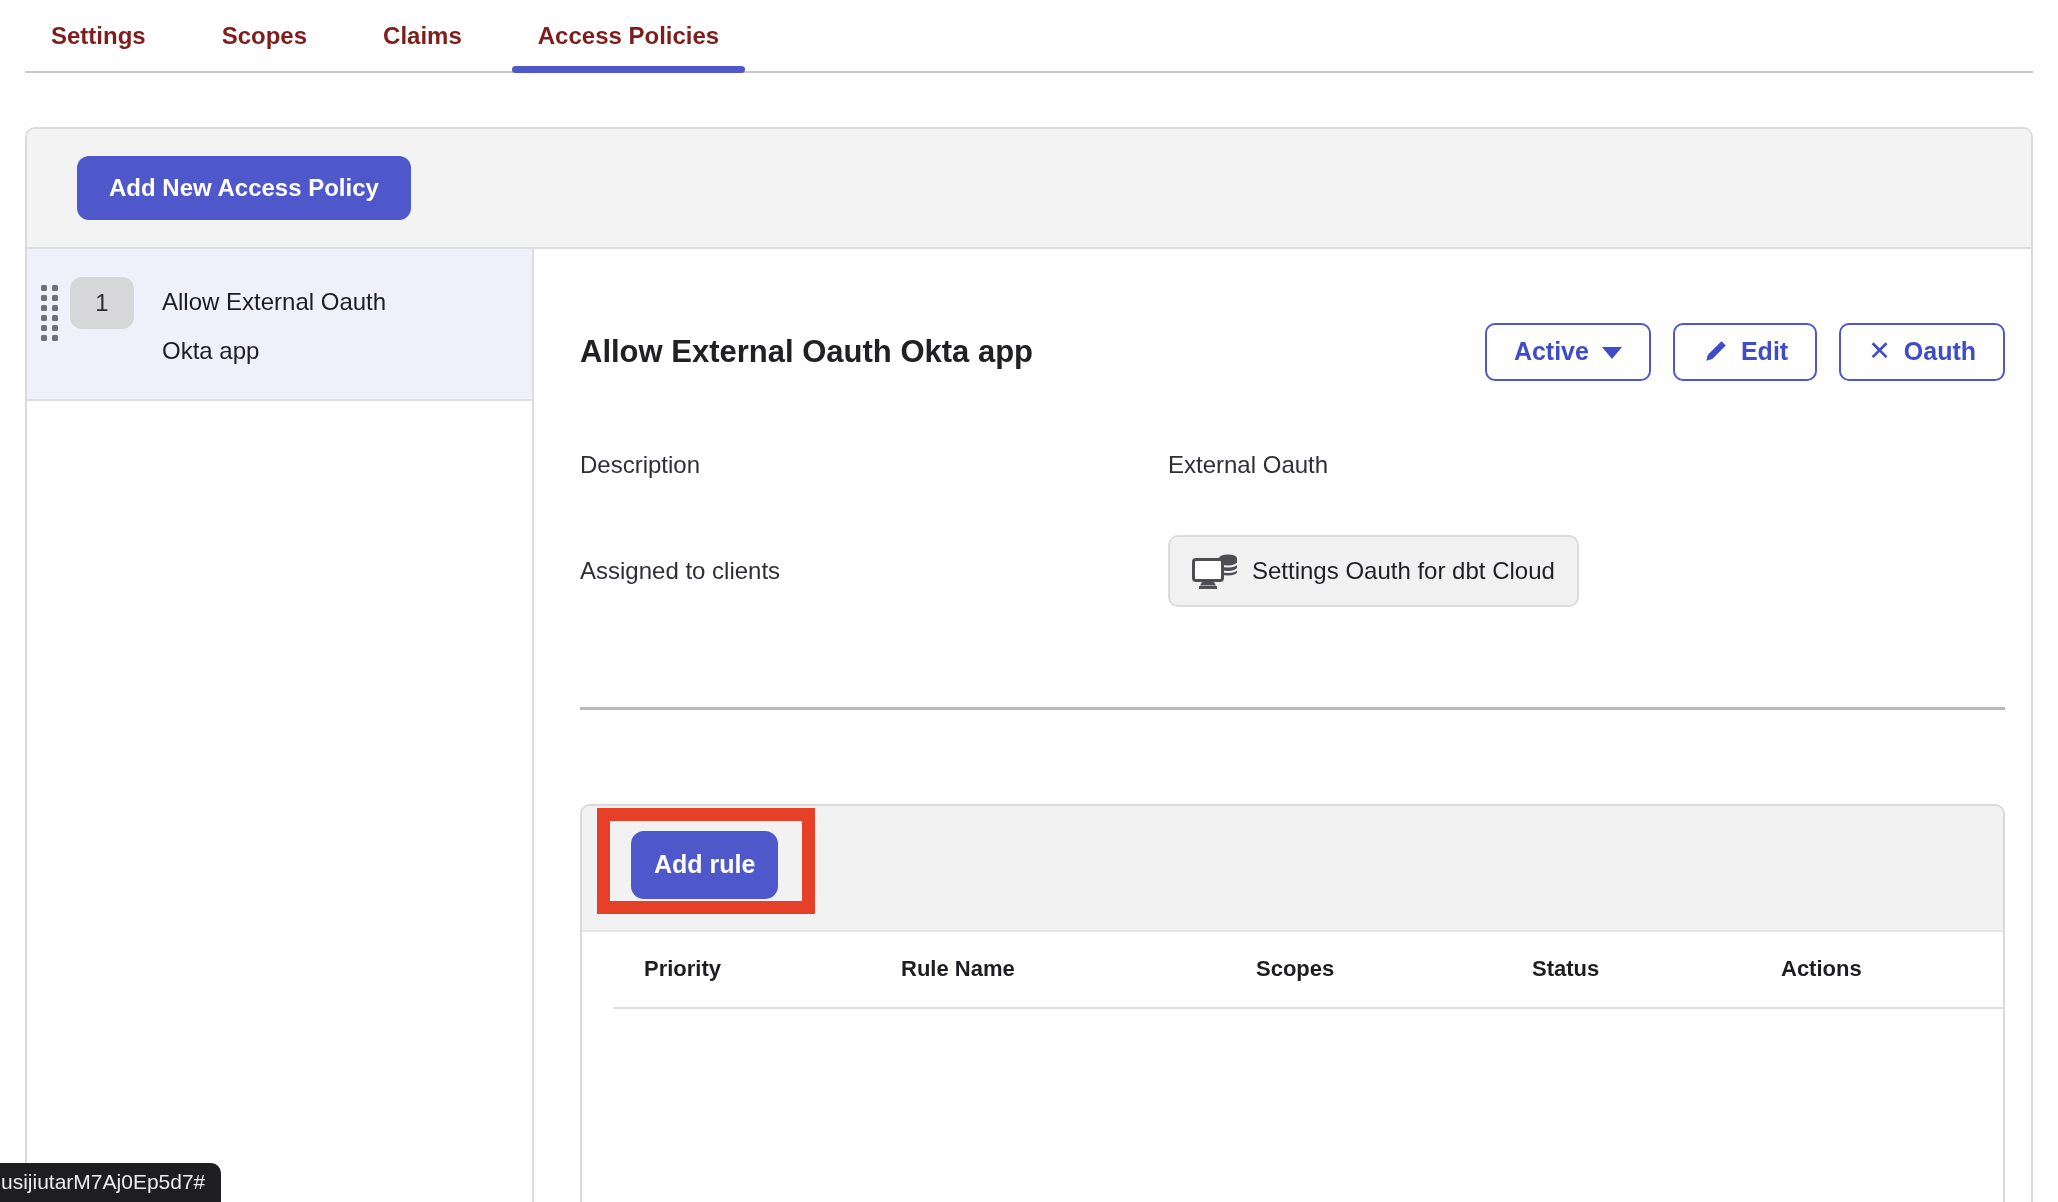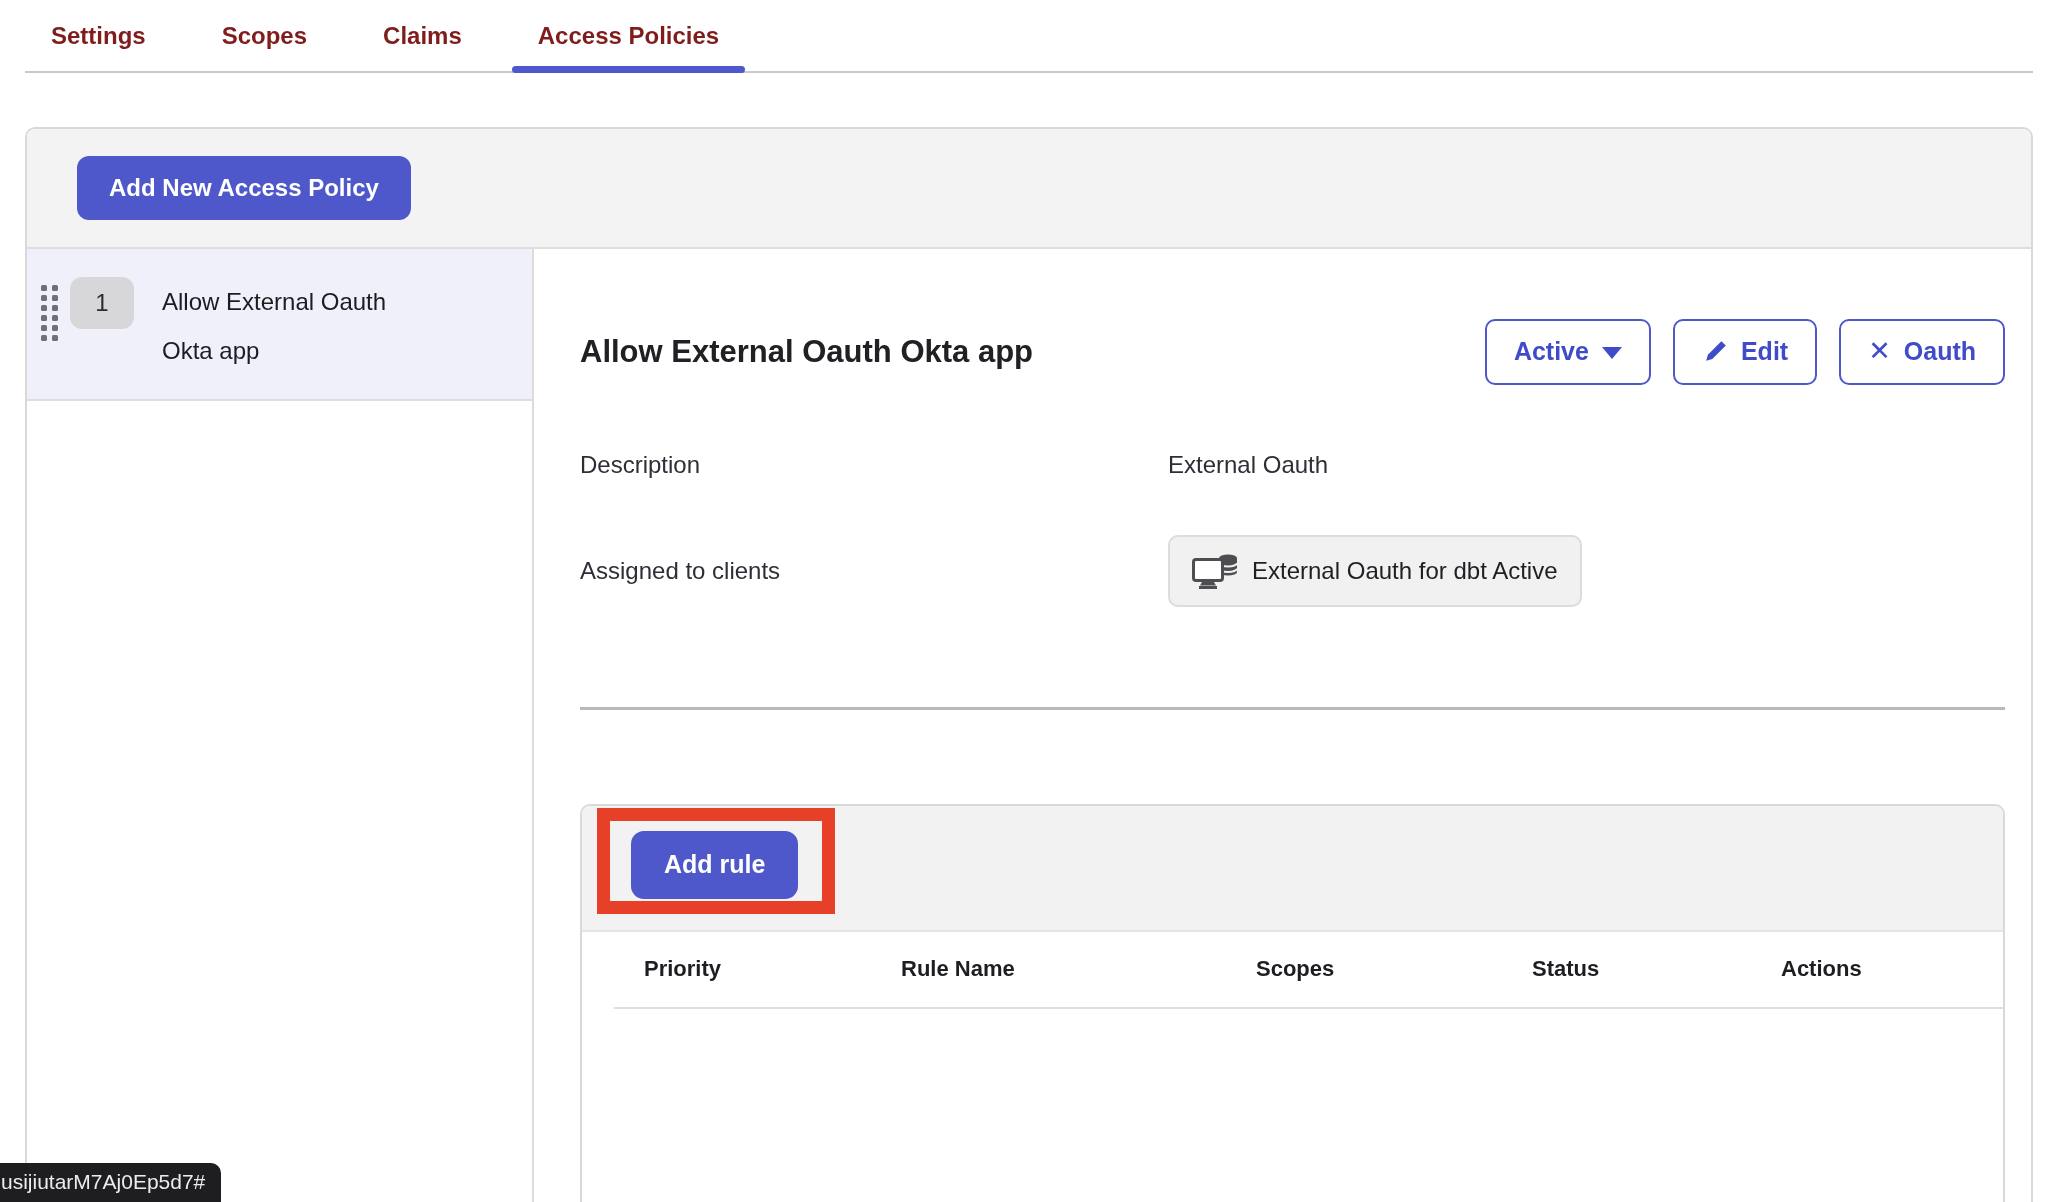--- a/index.html
+++ b/index.html
@@ -69,21 +69,21 @@
     font-size:24px;color:#2c2c31;margin-right:28px;flex-shrink:0;
   }
   .policy-name{font-size:24px;line-height:49px;color:#1c1c21;max-width:250px;}
 
   
   .detail{flex:1;padding:64px 26px 0 46px;min-width:0;}
   .detail-header{display:flex;align-items:center;justify-content:space-between;}
   .detail-title{font-size:31px;font-weight:700;color:#202025;}
   .actions{display:flex;gap:22px;}
   .btn-outline{
-    display:flex;align-items:center;gap:13px;height:66px;padding:0 27px;
+    display:flex;align-items:center;gap:13px;height:58px;padding:0 27px;
     background:#fff;border:2.5px solid var(--accent-border);border-radius:10px;
     color:#3f4bc8;font-family:"Liberation Sans",sans-serif;
     font-size:25px;font-weight:700;cursor:pointer;
   }
   .caret-down{
     width:0;height:0;border-left:10px solid transparent;
     border-right:10px solid transparent;border-top:12px solid #3f4bc8;margin-top:3px;
   }
   .x-glyph{font-size:27px;font-weight:400;line-height:1;}
 
@@ -106,21 +106,21 @@
   .rules-header{
     background:#f2f2f3;height:126px;min-height:126px;
     border-bottom:2px solid #e5e5e7;display:flex;align-items:flex-start;
     padding-left:15px;
   }
   .annotation-box{
     border:13px solid var(--red);margin-top:2px;
     padding:10px 24px 2px 21px;
   }
   .btn-addrule{
-    height:68px;padding:0 33px;background:var(--accent);color:#fff;border:none;
+    height:68px;padding:0 23px;background:var(--accent);color:#fff;border:none;
     border-radius:13px;font-family:"Liberation Sans",sans-serif;
     font-size:25px;font-weight:700;cursor:pointer;
   }
   .rules-thead{
     display:grid;grid-template-columns:257px 355px 276px 249px 1fr;
     padding:0 30px;height:77px;min-height:77px;align-items:center;
     font-size:22px;font-weight:700;color:#1d1d22;
     border-bottom:2px solid #dedee0;background:#fff;margin-left:32px;
   }
   .rules-body{flex:1;background:#fff;}
@@ -204,21 +204,21 @@
         <div>Assigned to clients</div>
         <div class="chip">
           <svg width="46" height="38" viewBox="0 0 46 38">
             <path d="M27 6 a9 3.6 0 0 1 18 0 v14 a9 3.6 0 0 1 -18 0 z" fill="#4e4e52"></path>
             <path d="M27 11 a9 3.6 0 0 0 18 0" fill="none" stroke="#f1f1f2" stroke-width="2"></path>
             <path d="M27 16.5 a9 3.6 0 0 0 18 0" fill="none" stroke="#f1f1f2" stroke-width="2"></path>
             <rect x="1.5" y="7.5" width="29" height="21" rx="2.5" fill="#ffffff" stroke="#4e4e52" stroke-width="3"></rect>
             <path d="M11 28.5 h10 l3 5 h-16 z" fill="#4e4e52"></path>
             <rect x="7" y="34" width="18" height="3" fill="#4e4e52"></rect>
           </svg>
-          <span>External Oauth for dbt Active</span>
+          <span>Settings Oauth for dbt Cloud</span>
         </div>
       </div>
 
       <hr class="section-divider">
 
       <div class="rules-card">
         <div class="rules-header">
           <div class="annotation-box">
             <button class="btn-addrule">Add rule</button>
           </div>

